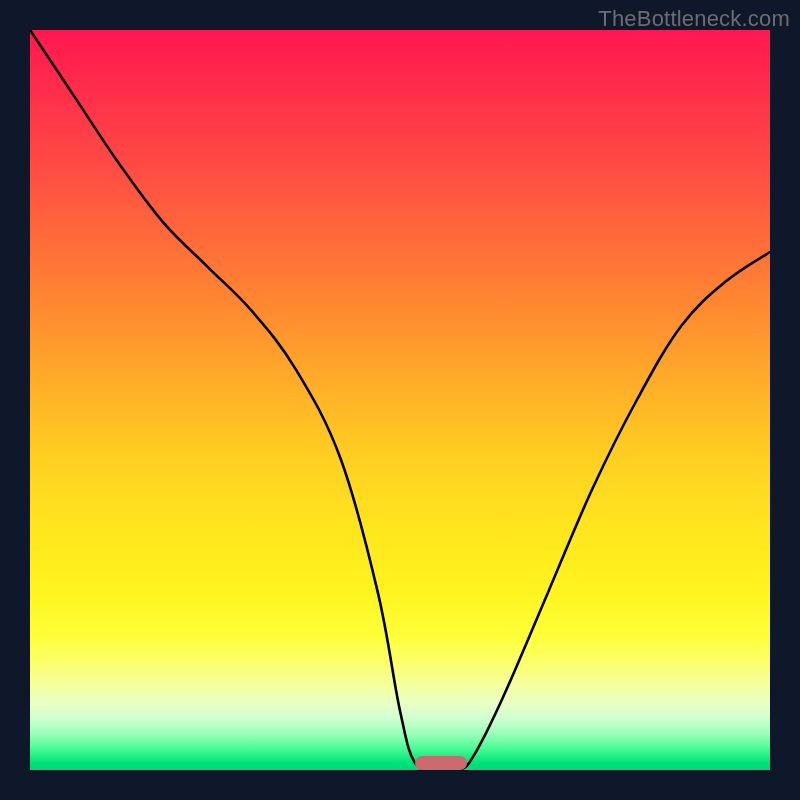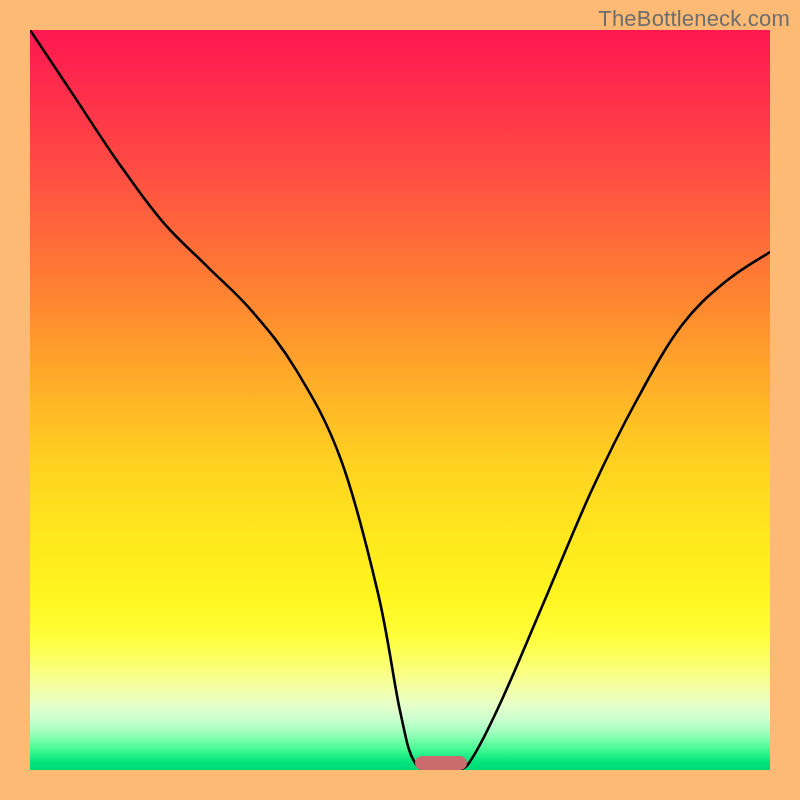--- a/index.html
+++ b/index.html
@@ -10,21 +10,21 @@
     background: #000;
     overflow: hidden;
     font-family: Arial, Helvetica, sans-serif;
   }
   .frame {
     position: absolute;
     top: 0;
     left: 0;
     width: 800px;
     height: 800px;
-    background: #fdba74;
+    background: #0f172a;
   }
   .watermark {
     position: absolute;
     top: 6px;
     right: 10px;
     color: #6d6d6d;
     font-size: 22px;
     font-weight: 400;
     letter-spacing: 0.2px;
     z-index: 5;

